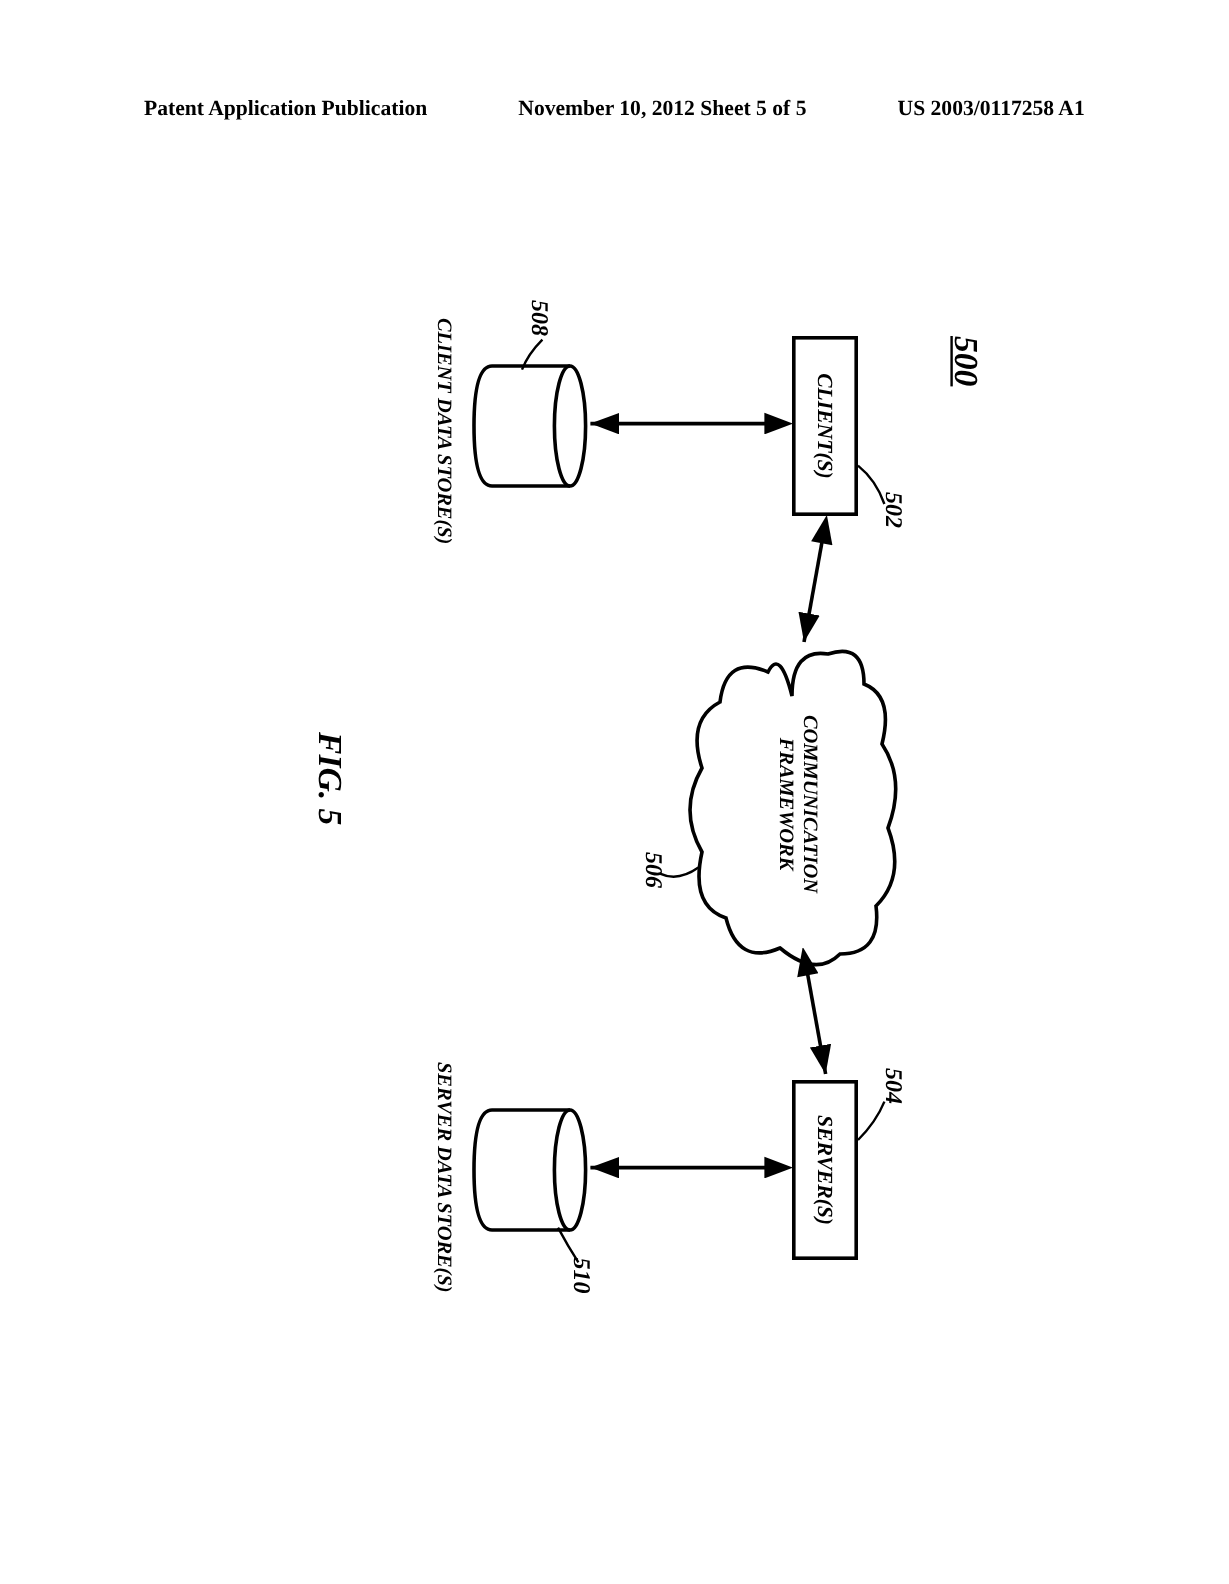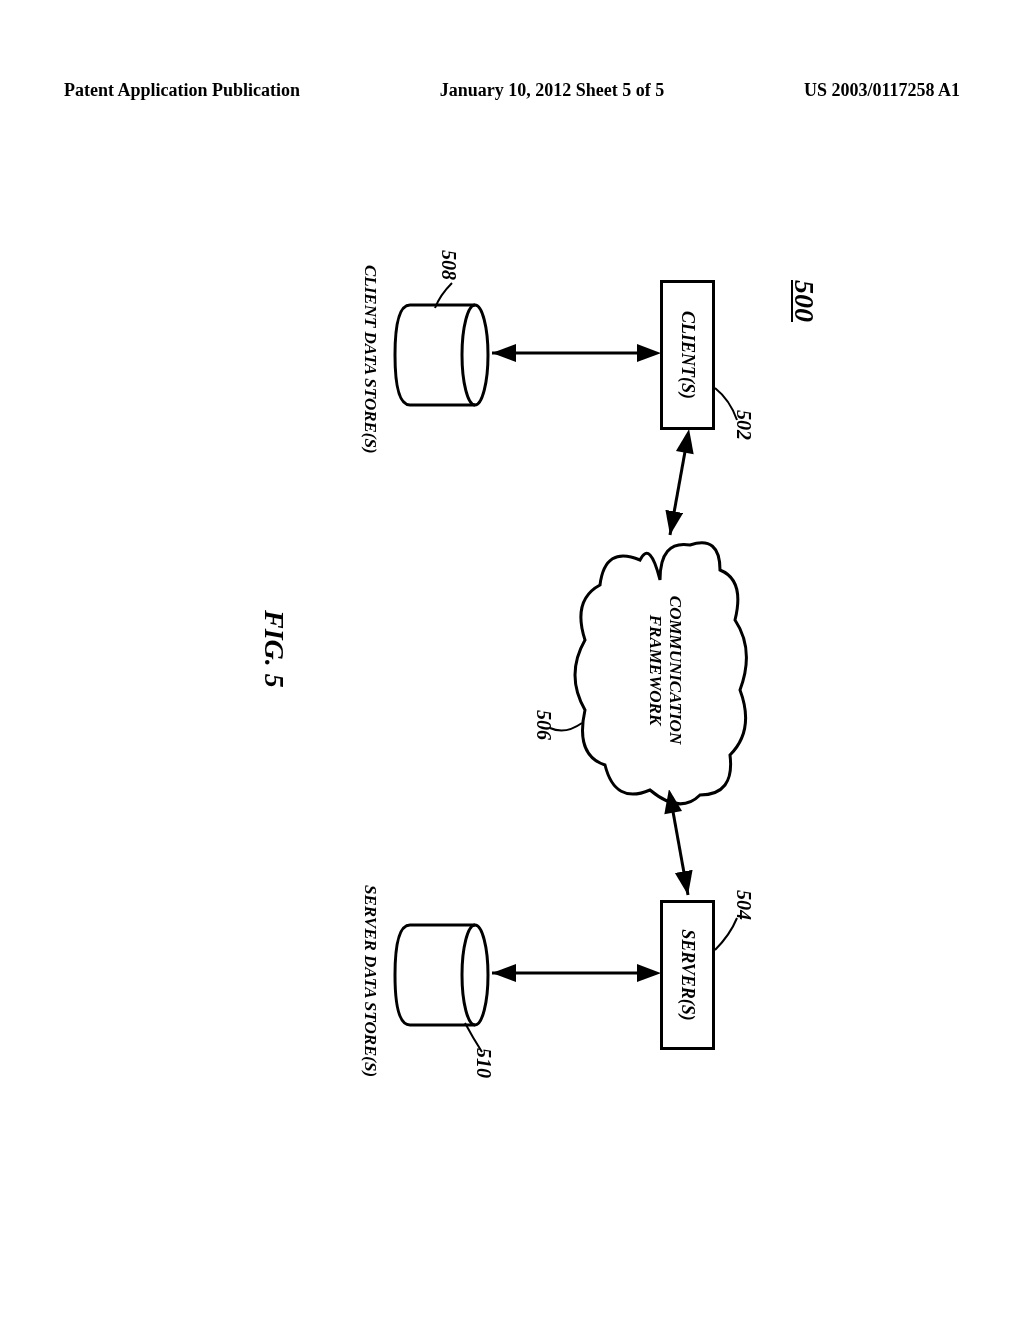--- a/index.html
+++ b/index.html
@@ -14,21 +14,21 @@
       font-family: "Times New Roman", serif;
       position: relative;
     }
     .header {
       position: absolute;
       top: 80px;
       left: 0;
       width: 100%;
       display: flex;
       justify-content: space-between;
-      padding: 0 64px;
+      padding: 0 120px;
       font-weight: bold;
       font-size: 18px;
     }
     .diagram-container {
       position: absolute;
       top: 220px;
       left: 150px;
       width: 700px;
       height: 900px;
       transform: rotate(90deg);
@@ -142,21 +142,21 @@
     }
     svg.arrow {
       position: absolute;
     }
   </style>
 </head>
 <body>
 
 <div class="header">
   <span>Patent Application Publication</span>
-  <span>January 10, 2012  Sheet 5 of 5</span>
+  <span>November 10, 2012  Sheet 5 of 5</span>
   <span>US 2003/0117258 A1</span>
 </div>
 
 <div class="diagram-container">
   <div class="diagram-inner">
 
     <div class="figure-number">500</div>
 
     <div class="client-box">
       <span>CLIENT(S)</span>

